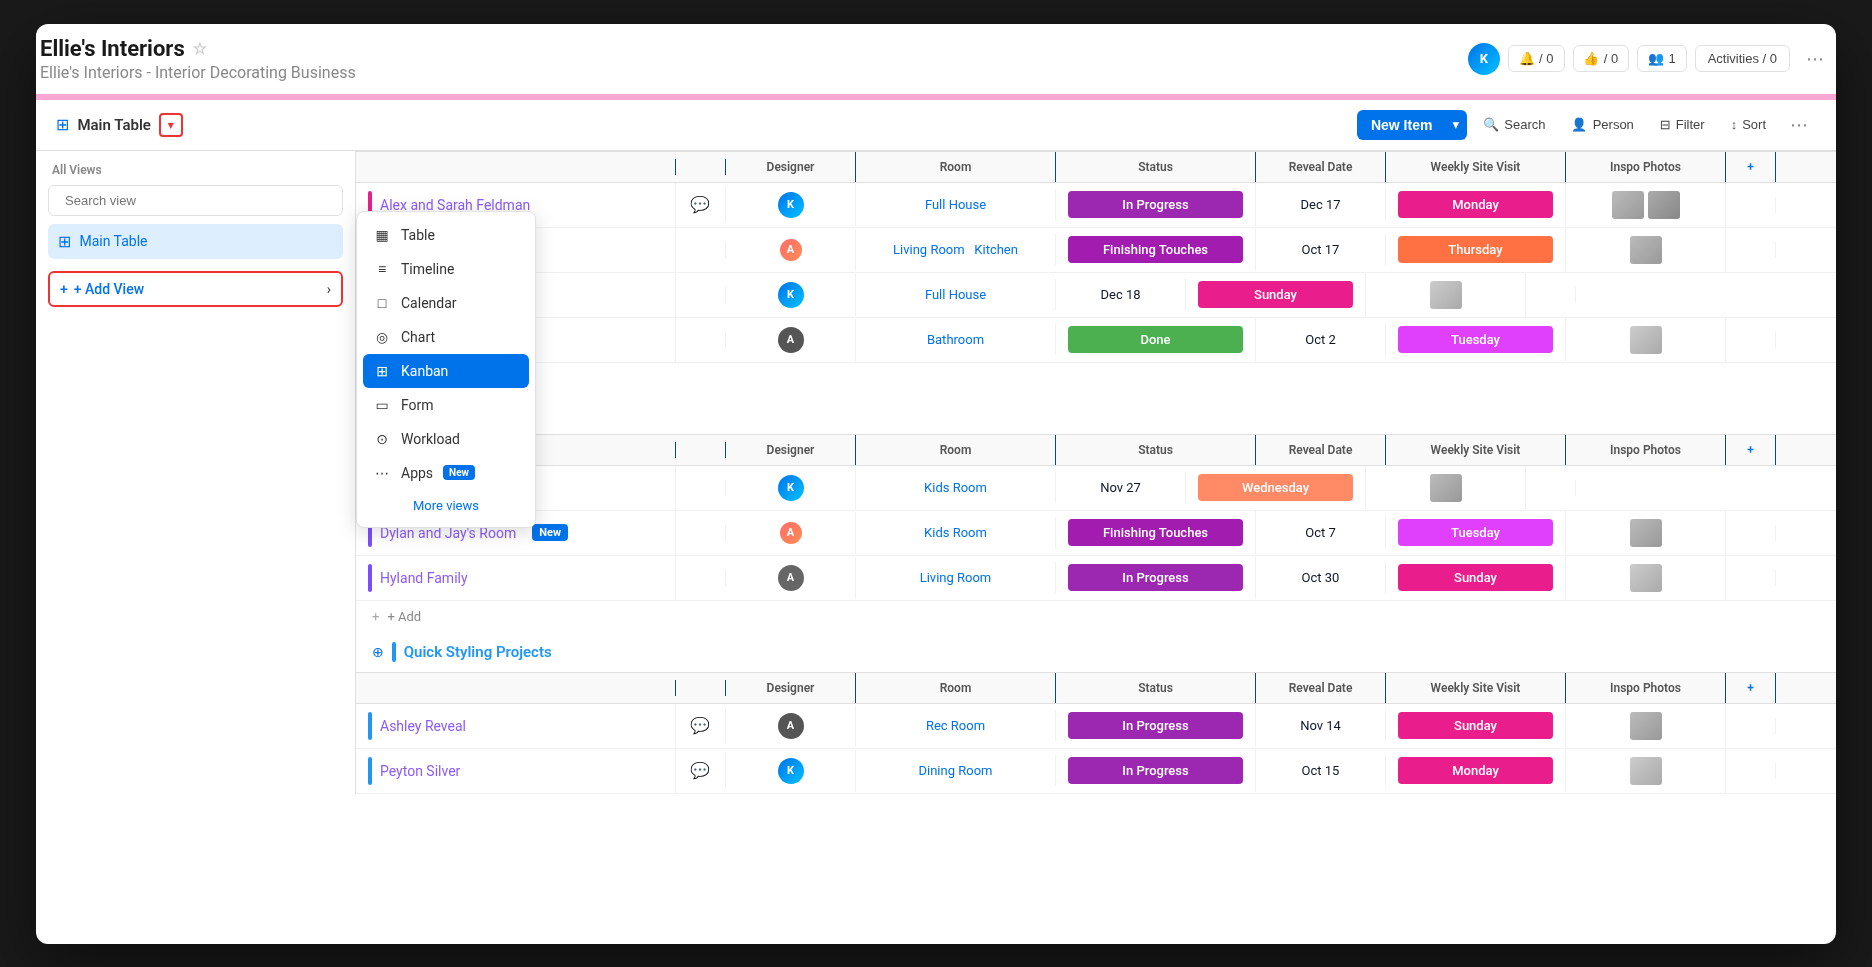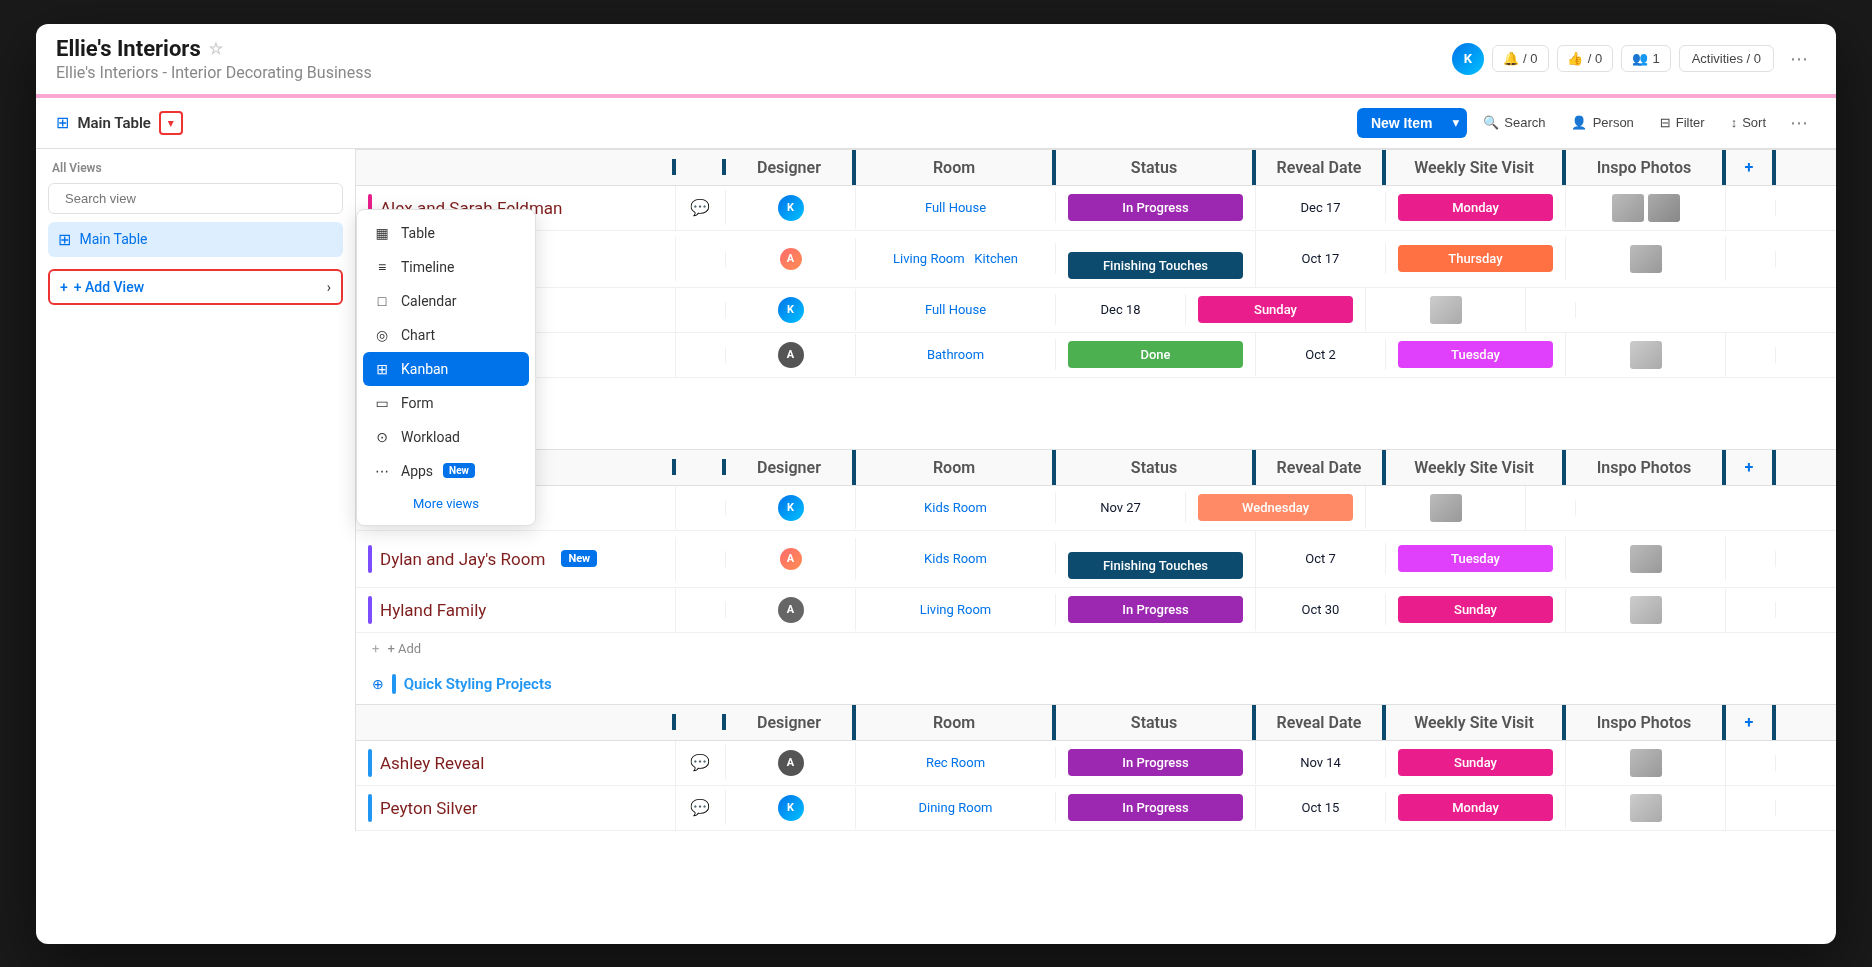--- a/index.html
+++ b/index.html
@@ -1,20 +1,20 @@
 <!DOCTYPE html>
 <html><head>
   <meta charset="utf-8">
   <style>
     * { box-sizing: border-box; margin: 0; padding: 0; }
     body { font-family: -apple-system, BlinkMacSystemFont, 'Segoe UI', Roboto, sans-serif; background: #1a1a1a; display: flex; justify-content: center; align-items: center; min-height: 100vh; }
     .app-window { background: #fff; border-radius: 12px; width: 1800px; min-height: 920px; overflow: hidden; box-shadow: 0 20px 60px rgba(0,0,0,0.5); position: relative; }
     
     
-    .header { display: flex; align-items: center; padding: 12px 20px; border-bottom: 4px solid #f9a8d4; gap: 16px; }
+    .header { display: flex; align-items: center; padding: 12px 4px; border-bottom: 6px solid #f9a8d4; gap: 16px; }
     .app-title { font-size: 22px; font-weight: 700; color: #1a1a1a; display: flex; align-items: center; gap: 8px; }
     .star-icon { color: #ccc; font-size: 16px; }
     .subtitle { font-size: 16px; color: #888; margin-top: 2px; }
     .header-left { flex: 1; }
     .header-right { display: flex; align-items: center; gap: 8px; }
     .avatar-k { width: 32px; height: 32px; border-radius: 50%; background: linear-gradient(135deg, #0073ea, #00c2ff); display: flex; align-items: center; justify-content: center; color: white; font-size: 13px; font-weight: 700; }
     .header-btn { display: flex; align-items: center; gap: 4px; padding: 5px 10px; border: 1px solid #e0e0e0; border-radius: 6px; font-size: 13px; color: #444; cursor: pointer; background: #fff; }
     .activities-btn { display: flex; align-items: center; gap: 4px; padding: 5px 12px; border: 1px solid #e0e0e0; border-radius: 6px; font-size: 13px; color: #444; cursor: pointer; background: #fff; }
     .more-btn { padding: 5px 8px; border: none; background: none; font-size: 18px; color: #888; cursor: pointer; }
 
@@ -55,21 +55,21 @@
     .more-views { color: #0073ea; font-size: 13px; text-align: center; padding: 8px; cursor: pointer; }
 
     
     .table-area { flex: 1; overflow-x: auto; overflow-y: auto; }
     .section { margin-bottom: 0; }
     .section-header { display: flex; align-items: center; gap: 8px; padding: 10px 16px; }
     .section-toggle { color: #0073ea; font-size: 14px; cursor: pointer; }
     .section-title { font-size: 15px; font-weight: 600; color: #0073ea; }
     
     .table-header { display: flex; align-items: center; background: #f9f9f9; border-bottom: 1px solid #e0e0e0; border-top: 1px solid #e0e0e0; }
-    .th { padding: 8px 12px; font-size: 16px; font-weight: 600; color: #555; border-right: 4px solid #0c4a6e; }
+    .th { padding: 8px 12px; font-size: 12px; font-weight: 600; color: #555; border-right: 1px solid #0c4a6e; }
     .th-name { width: 320px; flex-shrink: 0; }
     .th-comment { width: 50px; flex-shrink: 0; }
     .th-designer { width: 130px; flex-shrink: 0; text-align: center; }
     .th-room { width: 200px; flex-shrink: 0; text-align: center; }
     .th-status { width: 200px; flex-shrink: 0; text-align: center; }
     .th-reveal { width: 130px; flex-shrink: 0; text-align: center; }
     .th-weekly { width: 180px; flex-shrink: 0; text-align: center; }
     .th-inspo { width: 160px; flex-shrink: 0; text-align: center; }
     .th-add { width: 50px; flex-shrink: 0; text-align: center; color: #0073ea; cursor: pointer; }
 
@@ -79,28 +79,28 @@
     .td-comment { width: 50px; flex-shrink: 0; text-align: center; }
     .td-designer { width: 130px; flex-shrink: 0; display: flex; justify-content: center; }
     .td-room { width: 200px; flex-shrink: 0; text-align: center; }
     .td-status { width: 200px; flex-shrink: 0; }
     .td-reveal { width: 130px; flex-shrink: 0; text-align: center; font-size: 13px; color: #0f172a; }
     .td-weekly { width: 180px; flex-shrink: 0; }
     .td-inspo { width: 160px; flex-shrink: 0; display: flex; justify-content: center; gap: 4px; }
     .td-add { width: 50px; flex-shrink: 0; }
     
     .row-indicator { width: 4px; height: 28px; border-radius: 2px; flex-shrink: 0; }
-    .row-name-text { font-size: 17px; color: #7f1d1d; }
+    .row-name-text { font-size: 14px; color: #8b5cf6; }
     .comment-icon { color: #bbb; font-size: 16px; cursor: pointer; }
     .avatar-sm { width: 26px; height: 26px; border-radius: 50%; display: flex; align-items: center; justify-content: center; color: white; font-size: 11px; font-weight: 700; flex-shrink: 0; }
     .av-k { background: linear-gradient(135deg, #0073ea, #00c2ff); }
     .room-link { color: #0073ea; font-size: 13px; cursor: pointer; }
     .status-pill { padding: 6px 12px; border-radius: 4px; color: white; font-size: 13px; font-weight: 500; text-align: center; cursor: pointer; }
     .s-inprogress { background: #9c27b0; }
-    .s-finishing { background: #0c4a6e; margin-top: 13px; }
+    .s-finishing { background: #a21caf; }
     .s-stuck { background: #7b1fa2; }
     .s-done { background: #4caf50; }
     .s-notstarted { background: #1565c0; }
     .weekly-pill { padding: 6px 12px; border-radius: 4px; color: white; font-size: 13px; font-weight: 500; text-align: center; cursor: pointer; }
     .w-monday { background: #e91e8c; }
     .w-thursday { background: #ff7043; }
     .w-sunday { background: #e91e8c; }
     .w-tuesday { background: #e040fb; }
     .w-wednesday { background: #ff8a65; }
     .thumbnail { width: 32px; height: 28px; background: #ddd; border-radius: 3px; overflow: hidden; }

